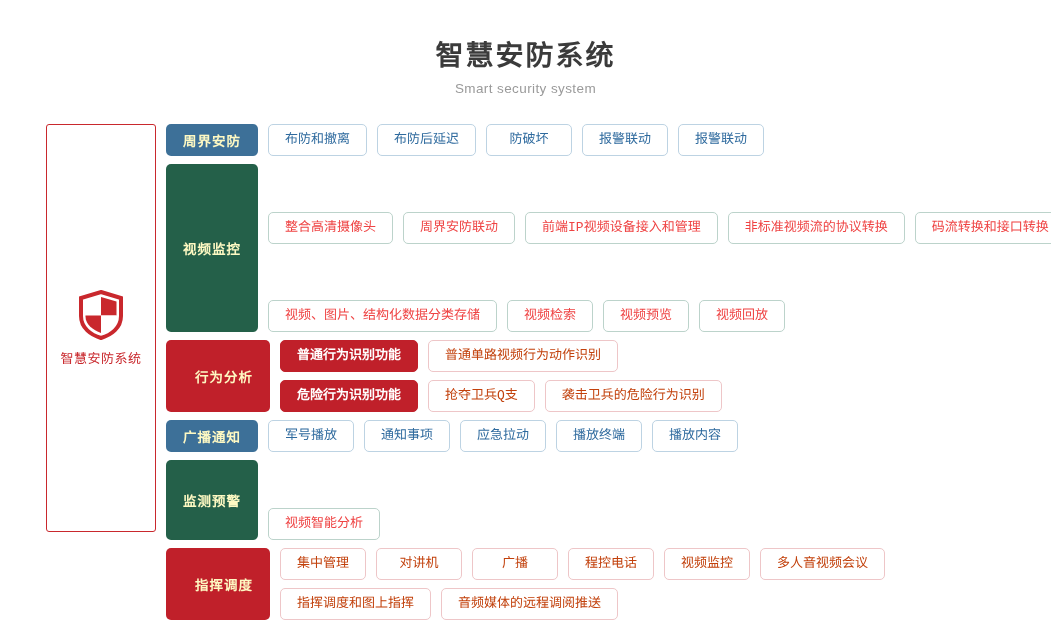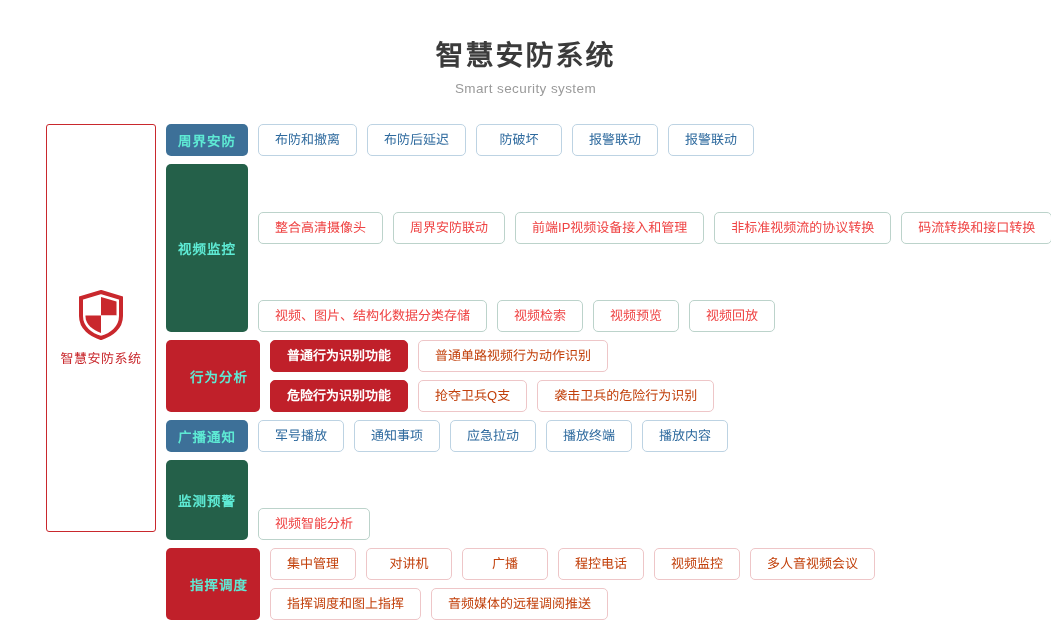--- a/index.html
+++ b/index.html
@@ -77,23 +77,23 @@
     margin-left: 10px;
     flex: 1 1 auto;
   }
   .row {
     display: flex;
     align-items: stretch;
     margin-bottom: 8px;
   }
   .row-label {
     flex: 0 0 auto;
-    width: 82px;
+    width: 92px;
     border-radius: 5px;
-    color: #5eead4;
+    color: #fef9c3;
     font-size: 13.5px;
     font-weight: bold;
     letter-spacing: 1px;
     display: flex;
     align-items: center;
     justify-content: center;
     text-align: center;
   }
   .row-label.blue  { background: #3d7098; }
   .row-label.green { background: #246049; }
@@ -117,20 +117,21 @@
     height: 32px;
     line-height: 30px;
     padding: 0 16px;
     border-radius: 5px;
     box-sizing: border-box;
     font-size: 13px;
     white-space: nowrap;
     text-align: center;
     background: #ffffff;
     border: 1px solid transparent;
+    font-family: Liberation Mono, monospace;
   }
   .chip.blue {
     border-color: #bdd3e3;
     color: #2e6a9e;
   }
   .chip.green {
     border-color: #bcd3cb;
     color: #ef4444;
     margin-top: 48px;
   }

